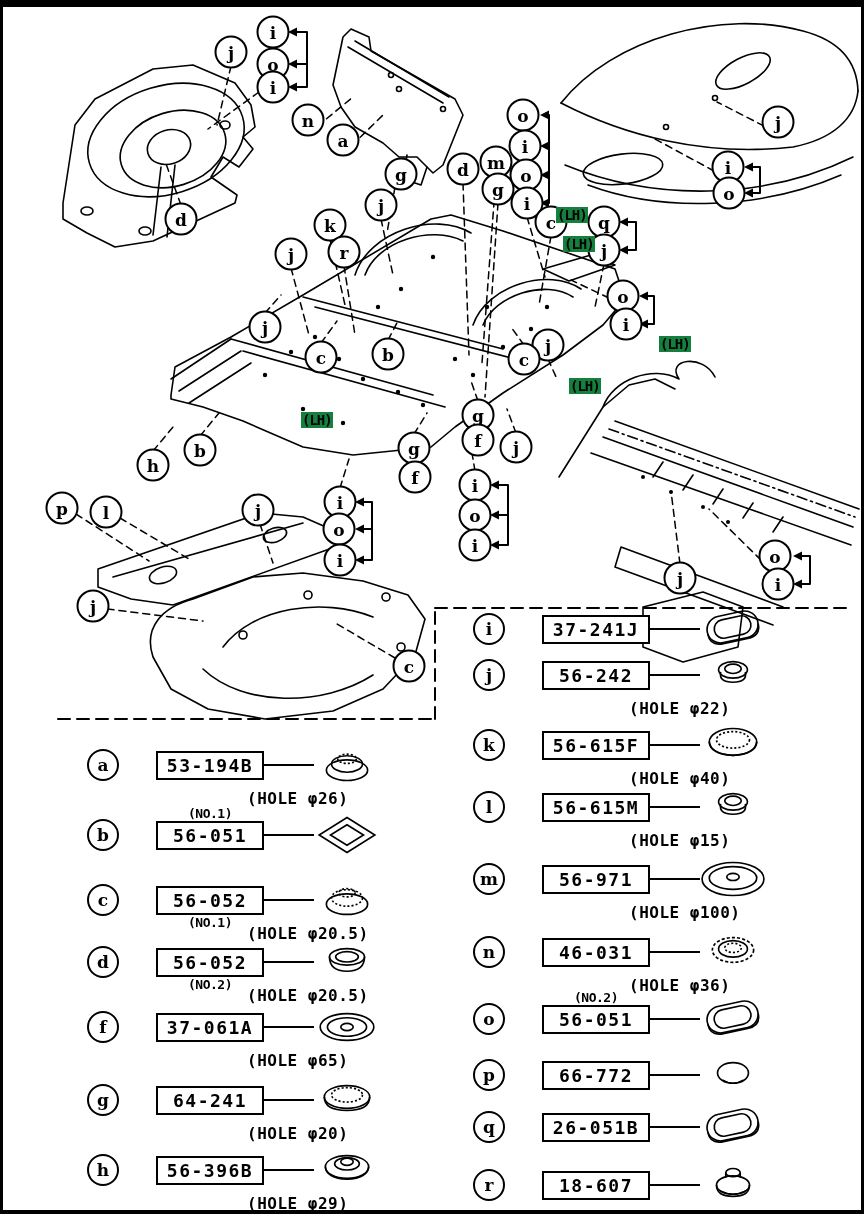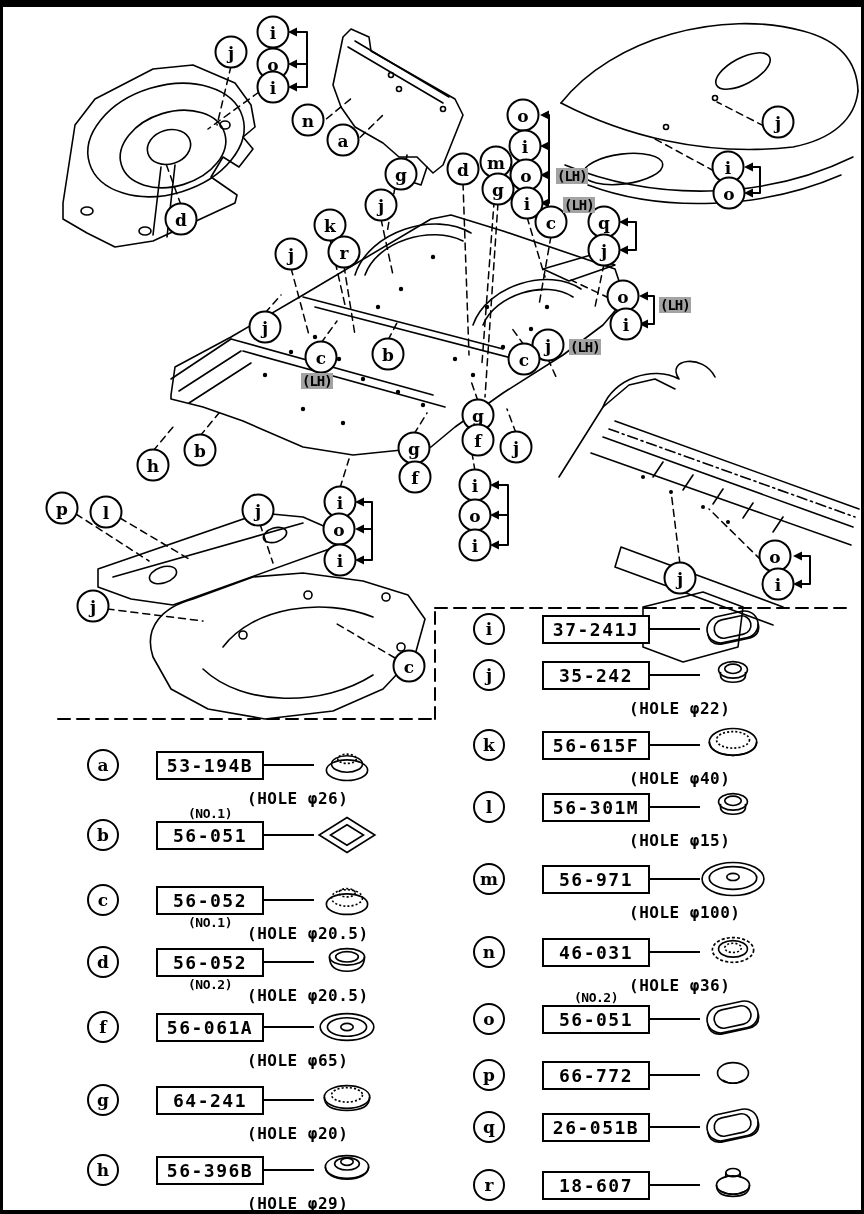--- a/index.html
+++ b/index.html
@@ -9,21 +9,21 @@
     overflow:hidden;font-family:"DejaVu Sans Mono",monospace;
   }
   svg.art{position:absolute;left:0;top:0;pointer-events:none;}
   .callout{
     position:absolute;width:29px;height:29px;border:2.4px solid #000;border-radius:50%;
     background:#fff;display:flex;align-items:center;justify-content:center;
     font:bold 17px "DejaVu Serif",serif;transform:translate(-50%,-50%);z-index:5;
   }
   .lh{
     position:absolute;font:bold 14px "DejaVu Sans Mono",monospace;letter-spacing:-1px;
-    transform:translateY(-50%);z-index:5;background:#a3a3a3;padding:0 1px;
+    transform:translateY(-50%);z-index:5;background:#15803d;padding:0 1px;margin-top:39px;
   }
   .part-row{position:absolute;display:flex;align-items:center;height:46px;z-index:4;}
   .letter{
     flex:0 0 auto;width:28px;height:28px;border:2.2px solid #000;border-radius:50%;
     background:#fff;display:flex;align-items:center;justify-content:center;
     font:bold 17px "DejaVu Serif",serif;margin-right:37px;
   }
   .pbox{
     position:relative;flex:0 0 auto;border:2.6px solid #000;background:#fff;
     min-width:92px;text-align:center;padding:2px 6px;
@@ -325,21 +325,21 @@
         <span class="leader"></span>
         <svg class="plug" viewBox="0 0 64 44">
           <ellipse cx="32" cy="17" rx="17" ry="8"></ellipse>
           <ellipse cx="32" cy="17" rx="11" ry="5"></ellipse>
           <path d="M15,17 q0,14 17,14 q17,0 17,-14"></path>
         </svg>
         <span class="hole L">(HOLE φ20.5)</span>
       </div>
       <div class="part-row" style="left: 84px; top: 997px;">
         <span class="letter">f</span>
-        <span class="pbox">56-061A</span>
+        <span class="pbox">37-061A</span>
         <span class="leader"></span>
         <svg class="plug" viewBox="0 0 64 44">
           <ellipse cx="32" cy="22" rx="26" ry="13"></ellipse>
           <ellipse cx="32" cy="22" rx="19" ry="9"></ellipse>
           <ellipse cx="32" cy="22" rx="6" ry="3.5"></ellipse>
         </svg>
         <span class="hole L">(HOLE φ65)</span>
       </div>
       <div class="part-row" style="left: 84px; top: 1070px;">
         <span class="letter">g</span>
@@ -371,21 +371,21 @@
         <svg class="plug" viewBox="0 0 64 44">
           <g transform="rotate(-12 32 22)">
             <rect x="7" y="7" width="50" height="26" rx="13"></rect>
             <rect x="14" y="11" width="36" height="18" rx="9"></rect>
             <path d="M7,22 q0,12 13,12 h24 q13,0 13,-12"></path>
           </g>
         </svg>
       </div>
       <div class="part-row" style="left: 470px; top: 645px;">
         <span class="letter">j</span>
-        <span class="pbox">35-242</span>
+        <span class="pbox">56-242</span>
         <span class="leader"></span>
         <svg class="plug" viewBox="0 0 64 44">
           <ellipse cx="32" cy="17" rx="14" ry="8"></ellipse>
           <ellipse cx="32" cy="16" rx="8" ry="4.5"></ellipse>
           <path d="M20,19 q-2,10 12,10 q14,0 12,-10"></path>
         </svg>
         <span class="hole R">(HOLE φ22)</span>
       </div>
       <div class="part-row" style="left: 470px; top: 715px;">
         <span class="letter">k</span>
@@ -393,21 +393,21 @@
         <span class="leader"></span>
         <svg class="plug" viewBox="0 0 64 44">
           <ellipse cx="32" cy="19" rx="23" ry="13"></ellipse>
           <ellipse cx="32" cy="17" rx="16" ry="8" stroke-dasharray="2 2"></ellipse>
           <path d="M9,19 q1,12 23,13 q22,-1 23,-13"></path>
         </svg>
         <span class="hole R">(HOLE φ40)</span>
       </div>
       <div class="part-row" style="left: 470px; top: 777px;">
         <span class="letter">l</span>
-        <span class="pbox">56-301M</span>
+        <span class="pbox">56-615M</span>
         <span class="leader"></span>
         <svg class="plug" viewBox="0 0 64 44">
           <ellipse cx="32" cy="17" rx="14" ry="8"></ellipse>
           <ellipse cx="32" cy="16" rx="8" ry="4.5"></ellipse>
           <path d="M20,19 q-2,10 12,10 q14,0 12,-10"></path>
         </svg>
         <span class="hole R">(HOLE φ15)</span>
       </div>
       <div class="part-row" style="left: 470px; top: 849px;">
         <span class="letter">m</span>

